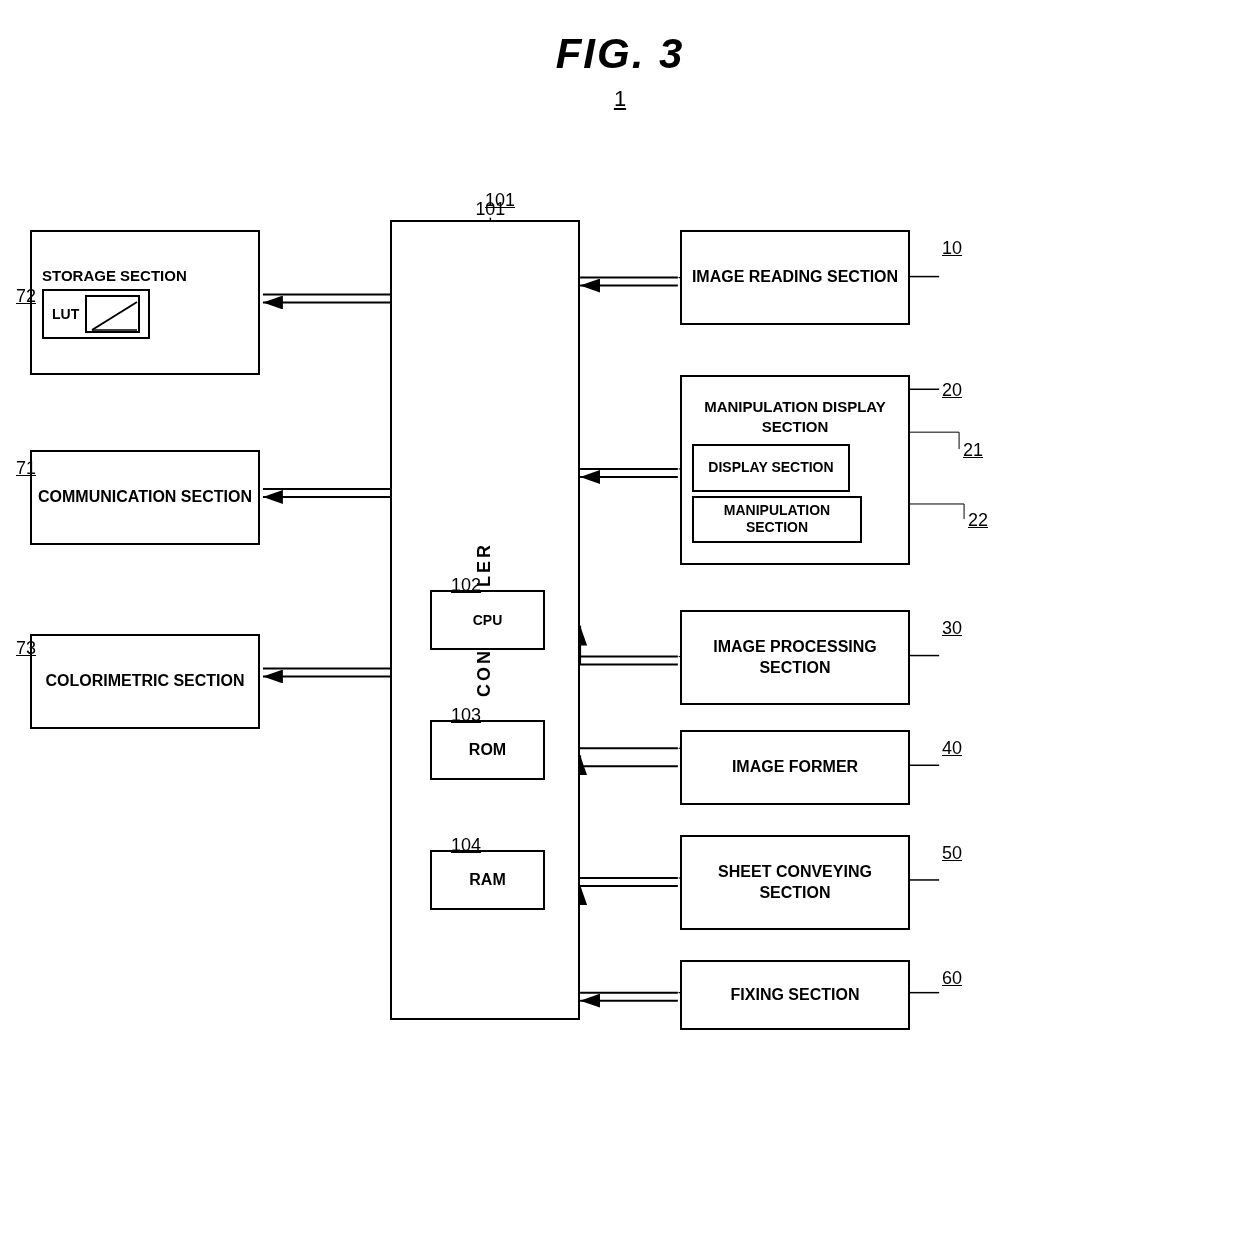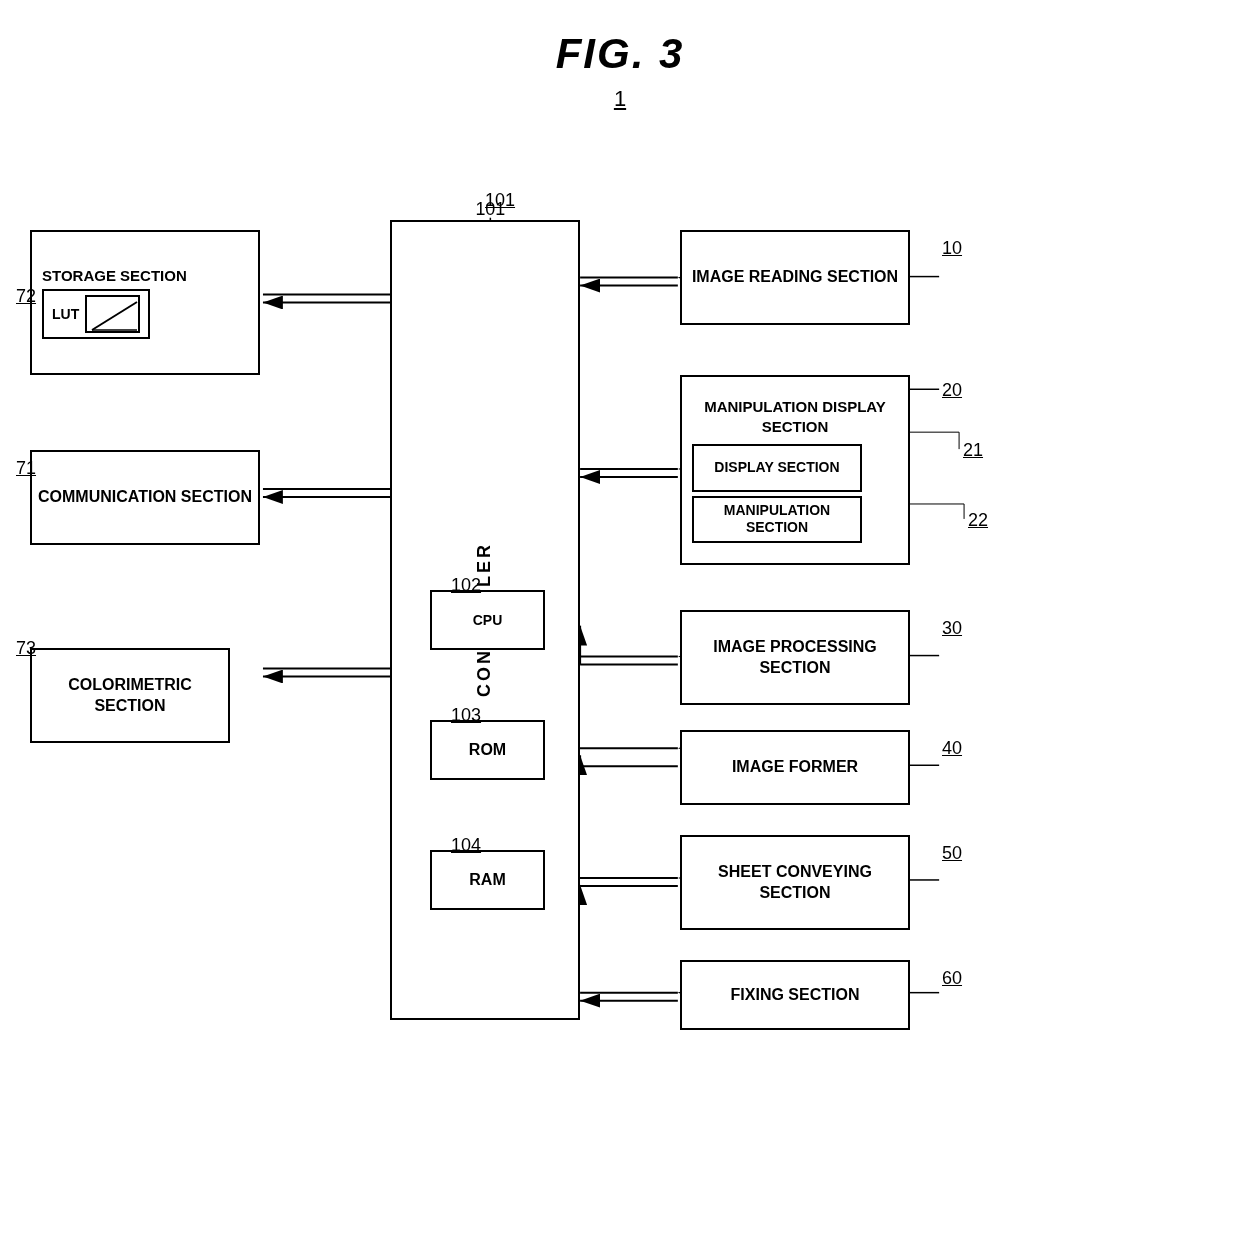--- a/index.html
+++ b/index.html
@@ -95,22 +95,22 @@
 
     #communication-section {
       left: 30px;
       top: 330px;
       width: 230px;
       height: 95px;
     }
 
     #colorimetric-section {
       left: 30px;
-      top: 528px;
-      width: 200px;
+      top: 514px;
+      width: 230px;
       height: 95px;
       flex-direction: column;
     }
 
     
     #cpu-box {
       left: 430px;
       top: 470px;
       width: 115px;
       height: 60px;
@@ -148,21 +148,21 @@
       height: 190px;
       flex-direction: column;
       justify-content: flex-start;
       align-items: flex-start;
       padding: 20px 10px;
       font-size: 15px;
     }
 
     #display-section-inner {
       border: 2px solid #000;
-      width: 170px;
+      width: 158px;
       height: 52px;
       display: flex;
       align-items: center;
       justify-content: center;
       margin-top: 6px;
       font-size: 14px;
       font-weight: bold;
       text-align: center;
       line-height: 1.2;
     }

